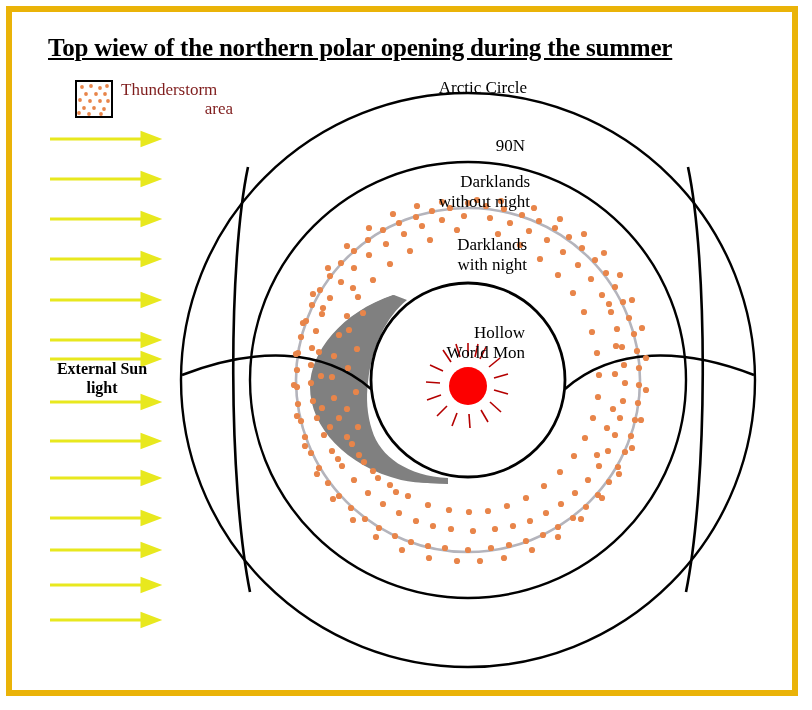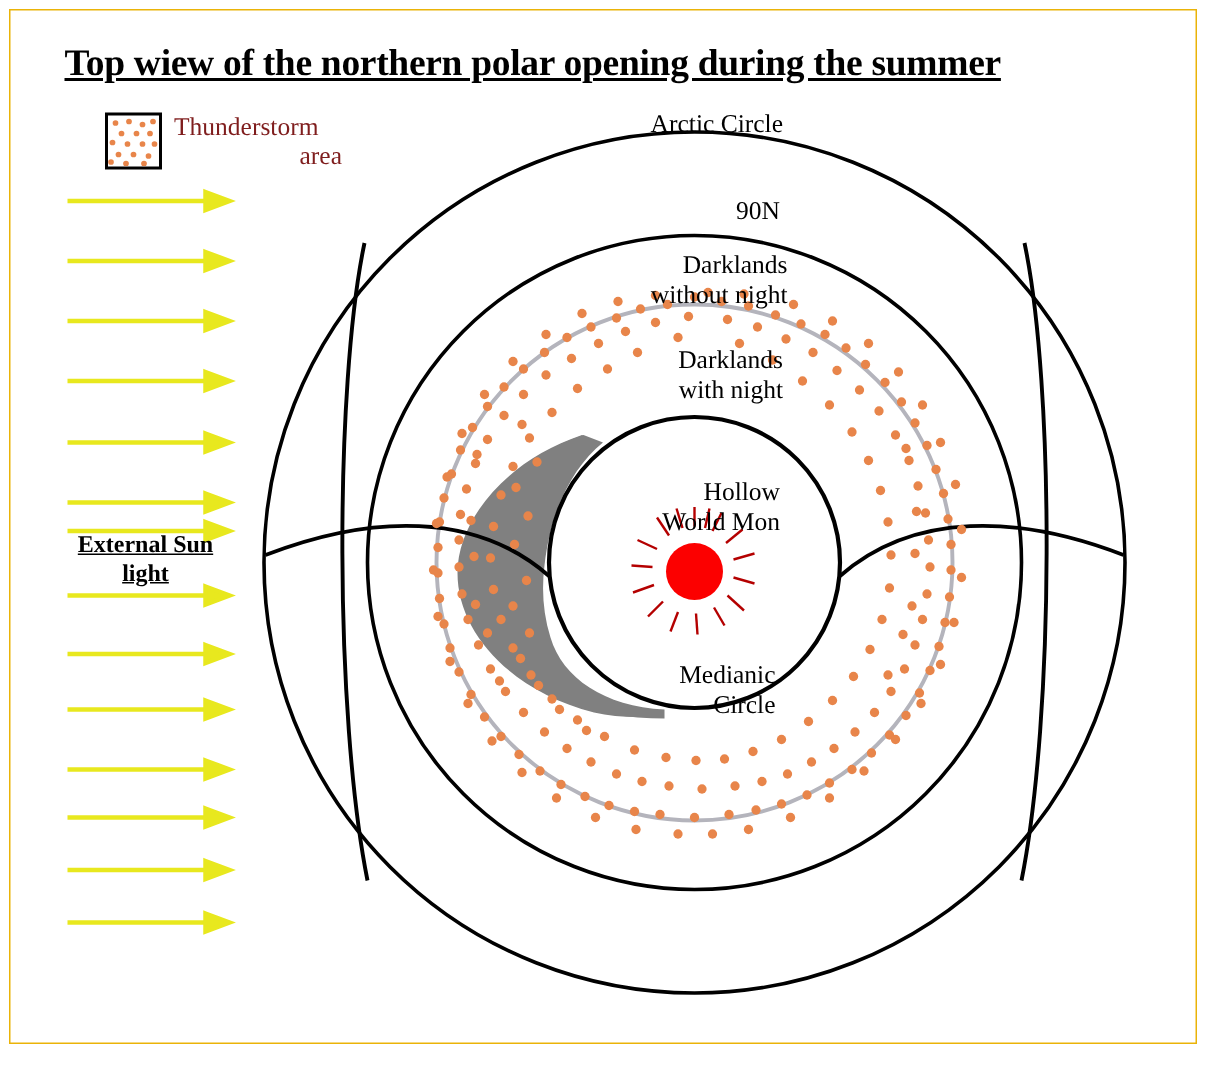--- a/index.html
+++ b/index.html
@@ -16,21 +16,21 @@
     height: 710px;
     background: #ffffff;
     overflow: hidden;
   }
   #frame {
     position: absolute;
     left: 6px;
     top: 6px;
     width: 792px;
     height: 690px;
-    border: 1px solid #eab308;
+    border: 6px solid #eab308;
     box-sizing: border-box;
     background: #ffffff;
   }
   #title {
     position: absolute;
     left: 36px;
     top: 22px;
     font-size: 25px;
     font-weight: bold;
     letter-spacing: -0.2px;
@@ -64,21 +64,20 @@
   #sunlight-label {
     position: absolute;
     left: 28px;
     top: 347px;
     width: 124px;
     text-align: center;
     font-size: 16px;
     font-weight: bold;
     line-height: 19px;
     color: #000000;
-    text-decoration: underline;
   }
   
   .dlabel {
     position: absolute;
     text-align: right;
     color: #000000;
     font-size: 17px;
     line-height: 20px;
     white-space: nowrap;
   }
@@ -483,19 +482,15 @@
       <div>without night</div>
     </div>
     <div class="dlabel" id="lab-dwithn">
       <div>Darklands</div>
       <div>with night</div>
     </div>
     <div class="dlabel" id="lab-hws">
       <div>Hollow</div>
       <div>World Mon</div>
     </div>
-    <div class="dlabel" id="lab-medianic">
-      <div>Medianic</div>
-      <div>Circle</div>
-    </div>
 
   </div>
 </div>
 
 </body></html>

